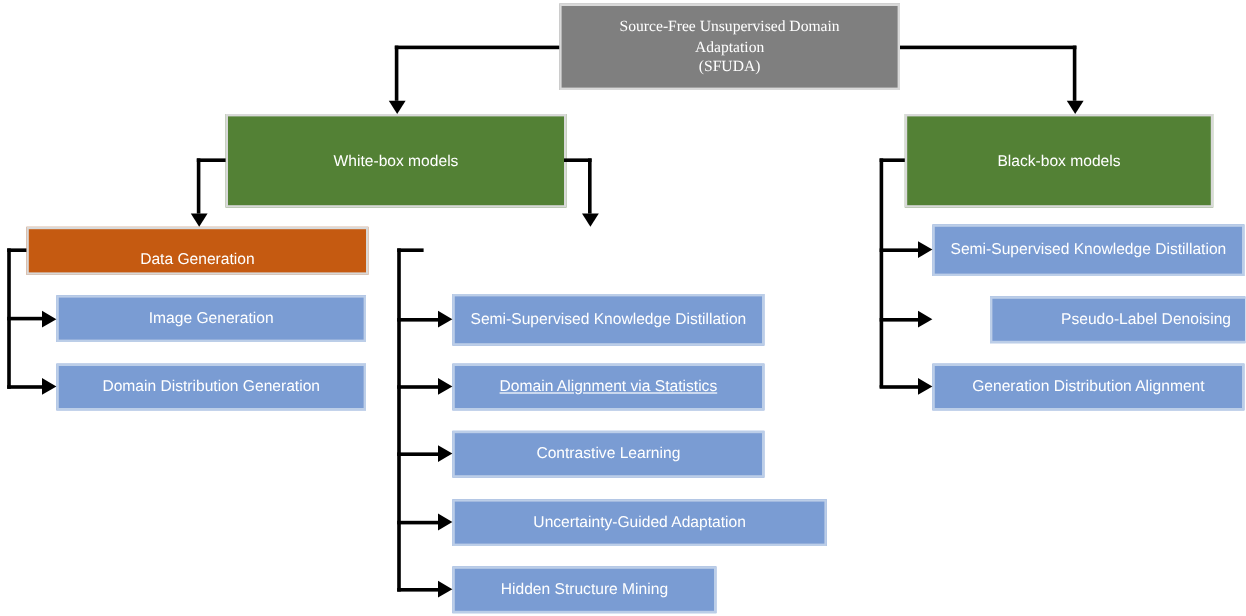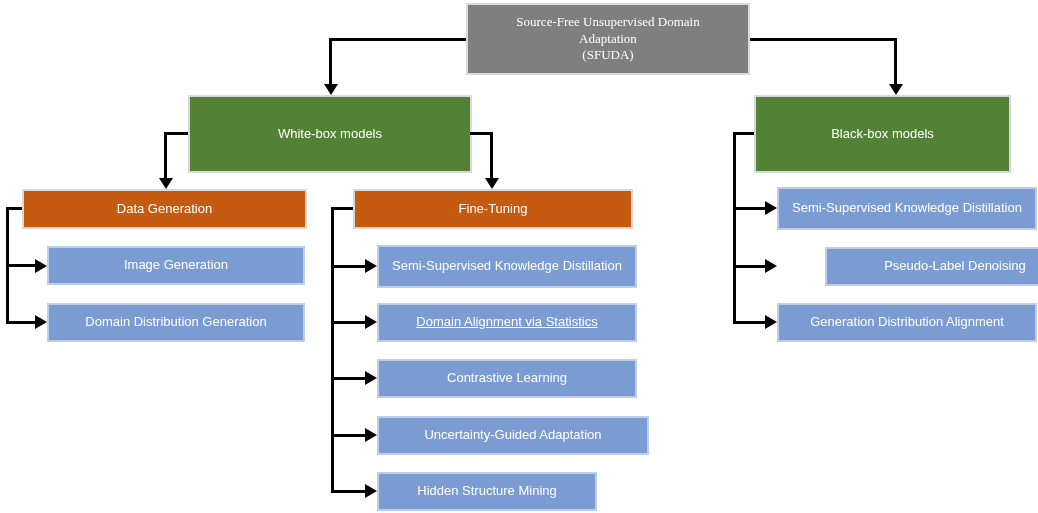--- a/index.html
+++ b/index.html
@@ -34,20 +34,21 @@
     font-family: Liberation Serif, serif;
   }
   .node.category {
     background: var(--category-fill);
     border: 2px solid var(--box-border);
     text-align: right;
   }
   .node.subcategory {
     background: var(--subcategory-fill);
     border: 2px solid var(--box-border);
+    align-items: flex-end;
   }
   .node.leaf {
     background: var(--leaf-fill);
     border: 2px solid var(--leaf-border);
   }
   .hline, .vline {
     position: absolute;
     background: var(--connector, #000);
   }
   .hline { height: 3px; }
@@ -83,23 +84,20 @@
   </div>
 
   <div class="node category" style="left:754px; top:95px; width:257px; height:78px;">
     <span>Black-box models</span>
   </div>
 
   <div class="node subcategory" style="left:22px; top:189px; width:285px; height:40px;">
     <span>Data Generation</span>
   </div>
 
-  <div class="node subcategory" style="left:353px; top:189px; width:280px; height:40px;">
-    <span>Fine-Tuning</span>
-  </div>
 
   <div class="node leaf" style="left:47px; top:246px; width:258px; height:39px;">
     <span>Image Generation</span>
   </div>
 
   <div class="node leaf" style="left:47px; top:303px; width:258px; height:39px;">
     <span>Domain Distribution Generation</span>
   </div>
 
   <div class="node leaf" style="left:377px; top:245px; width:260px; height:43px;">
@@ -107,21 +105,21 @@
   </div>
 
   <div class="node leaf" style="left:377px; top:303px; width:260px; height:39px;text-decoration:underline;">
     <span>Domain Alignment via Statistics</span>
   </div>
 
   <div class="node leaf" style="left:377px; top:359px; width:260px; height:39px;">
     <span>Contrastive Learning</span>
   </div>
 
-  <div class="node leaf" style="left:377px; top:416px; width:272px; height:39px;">
+  <div class="node leaf" style="left:377px; top:416px; width:312px; height:39px;">
     <span>Uncertainty-Guided Adaptation</span>
   </div>
 
   <div class="node leaf" style="left:377px; top:472px; width:220px; height:39px;">
     <span>Hidden Structure Mining</span>
   </div>
 
   <div class="node leaf" style="left:777px; top:187px; width:260px; height:43px;">
     <span>Semi-Supervised Knowledge Distillation</span>
   </div>

